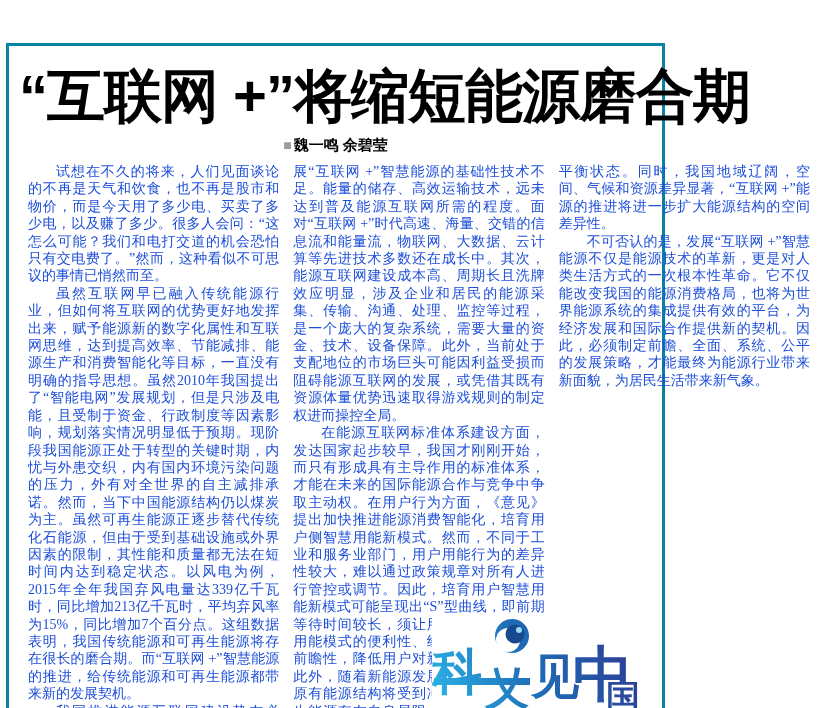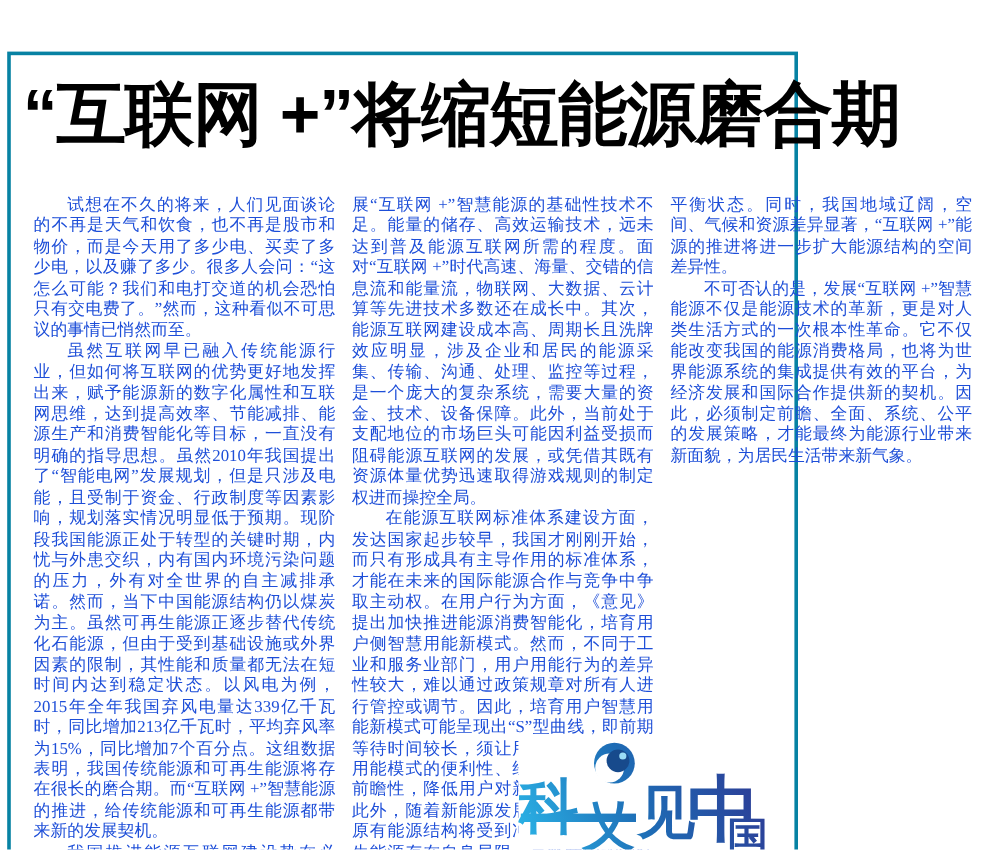--- a/index.html
+++ b/index.html
@@ -41,20 +41,23 @@
   .email .domain { color:#8ba8d8; }
 </style>
 </head>
 <body>
 
 <div class="page">
   <div class="frame">
 
     <h1 class="headline">“互联网 +”将缩短能源磨合期</h1>
 
+    <div class="byline">
+      <span class="sq">■</span><span>魏一鸣 余碧莹</span>
+    </div>
 
     <div class="article">
         <p class="para">试想在不久的将来，人们见面谈论的不再是天气和饮食，也不再是股市和物价，而是今天用了多少电、买卖了多少电，以及赚了多少。很多人会问：“这怎么可能？我们和电打交道的机会恐怕只有交电费了。”然而，这种看似不可思议的事情已悄然而至。</p>
         <p class="para">虽然互联网早已融入传统能源行业，但如何将互联网的优势更好地发挥出来，赋予能源新的数字化属性和互联网思维，达到提高效率、节能减排、能源生产和消费智能化等目标，一直没有明确的指导思想。虽然2010年我国提出了“智能电网”发展规划，但是只涉及电能，且受制于资金、行政制度等因素影响，规划落实情况明显低于预期。现阶段我国能源正处于转型的关键时期，内忧与外患交织，内有国内环境污染问题的压力，外有对全世界的自主减排承诺。然而，当下中国能源结构仍以煤炭为主。虽然可再生能源正逐步替代传统化石能源，但由于受到基础设施或外界因素的限制，其性能和质量都无法在短时间内达到稳定状态。以风电为例，2015年全年我国弃风电量达339亿千瓦时，同比增加213亿千瓦时，平均弃风率为15%，同比增加7个百分点。这组数据表明，我国传统能源和可再生能源将存在很长的磨合期。而“互联网 +”智慧能源的推进，给传统能源和可再生能源都带来新的发展契机。</p>
         <p class="para">我国推进能源互联网建设势在必行，但同时挑战与机遇并存。首先，发展“互联网 +”智慧能源的基础性技术不足。能量的储存、高效运输技术，远未达到普及能源互联网所需的程度。面对“互联网 +”时代高速、海量、交错的信息流和能量流，物联网、大数据、云计算等先进技术多数还在成长中。其次，能源互联网建设成本高、周期长且洗牌效应明显，涉及企业和居民的能源采集、传输、沟通、处理、监控等过程，是一个庞大的复杂系统，需要大量的资金、技术、设备保障。此外，当前处于支配地位的市场巨头可能因利益受损而阻碍能源互联网的发展，或凭借其既有资源体量优势迅速取得游戏规则的制定权进而操控全局。</p>
         <p class="para">在能源互联网标准体系建设方面，发达国家起步较早，我国才刚刚开始，而只有形成具有主导作用的标准体系，才能在未来的国际能源合作与竞争中争取主动权。在用户行为方面，《意见》提出加快推进能源消费智能化，培育用户侧智慧用能新模式。然而，不同于工业和服务业部门，用户用能行为的差异性较大，难以通过政策规章对所有人进行管控或调节。因此，培育用户智慧用能新模式可能呈现出“S”型曲线，即前期等待时间较长，须让用户充分了解智慧用能模式的便利性、经济性、可靠性和前瞻性，降低用户对新生事物的怀疑。此外，随着新能源发展新阶段的到来，原有能源结构将受到冲击，但由于可再生能源存在自身局限，最终我国能源结构将达到一个传统能源和可再生能源的平衡状态。同时，我国地域辽阔，空间、气候和资源差异显著，“互联网 +”能源的推进将进一步扩大能源结构的空间差异性。</p>
         <p class="para">不可否认的是，发展“互联网 +”智慧能源不仅是能源技术的革新，更是对人类生活方式的一次根本性革命。它不仅能改变我国的能源消费格局，也将为世界能源系统的集成提供有效的平台，为经济发展和国际合作提供新的契机。因此，必须制定前瞻、全面、系统、公平的发展策略，才能最终为能源行业带来新面貌，为居民生活带来新气象。</p>
       </div>
 
     <div class="brand">

